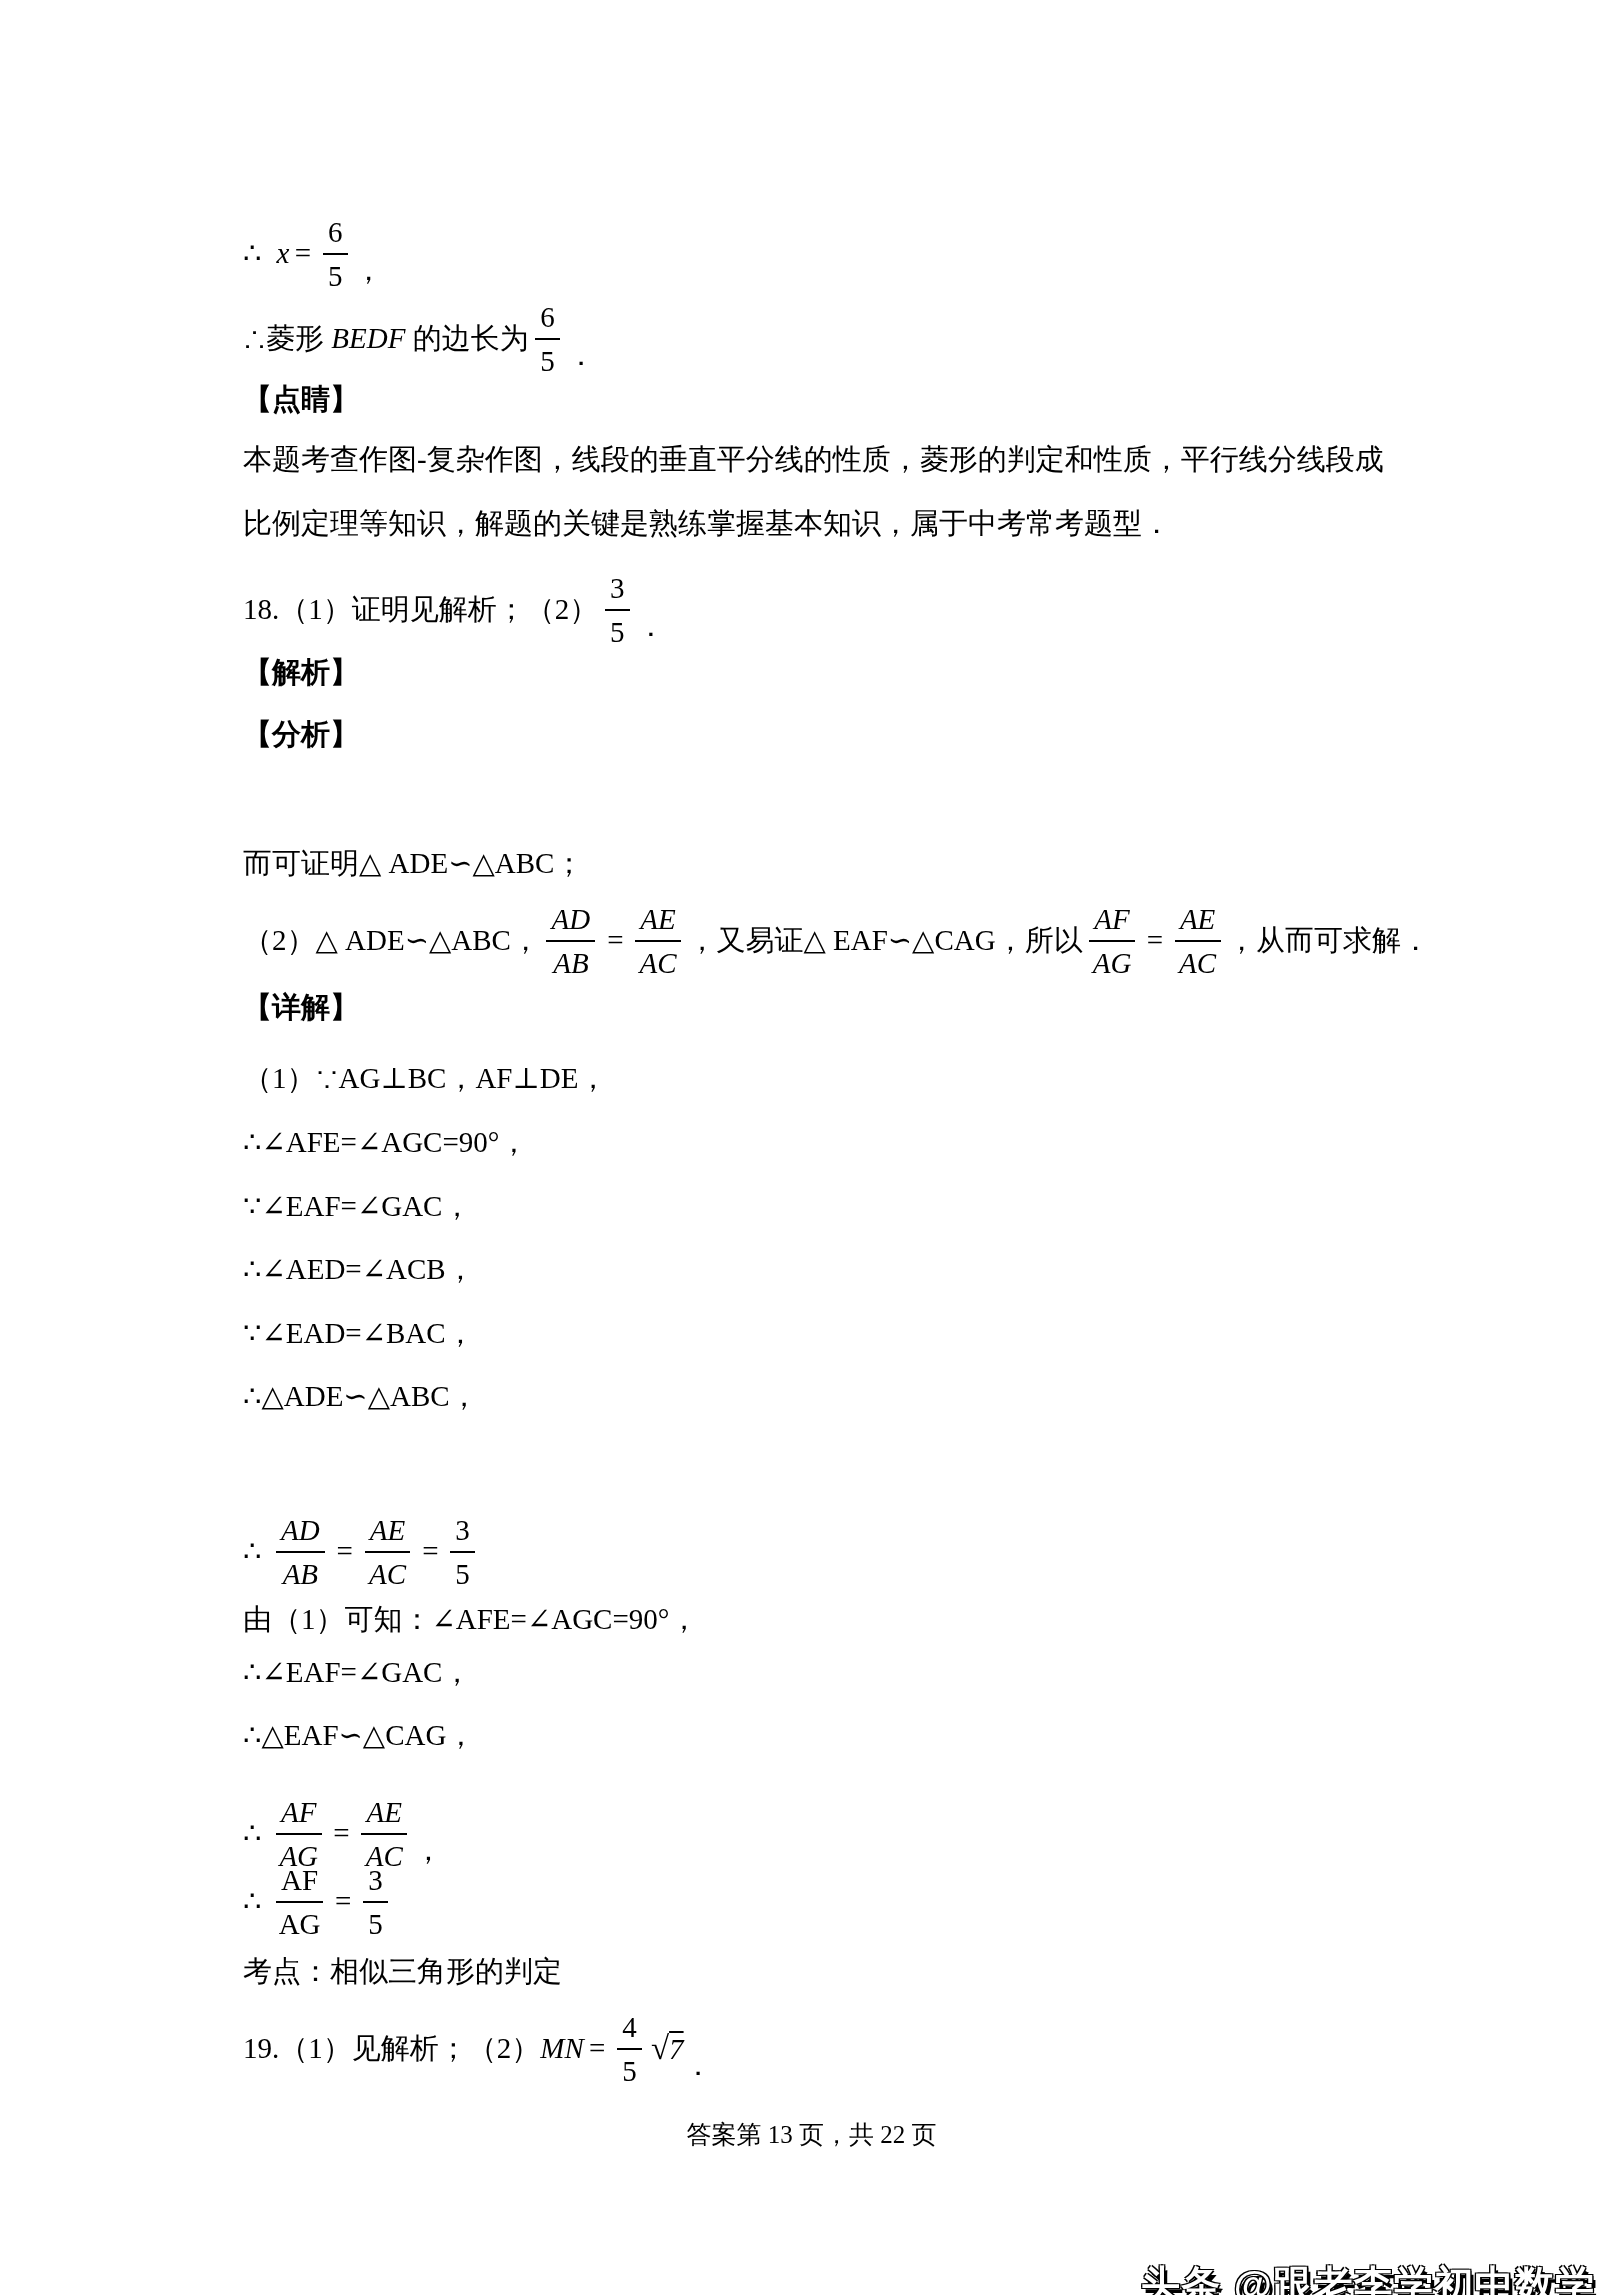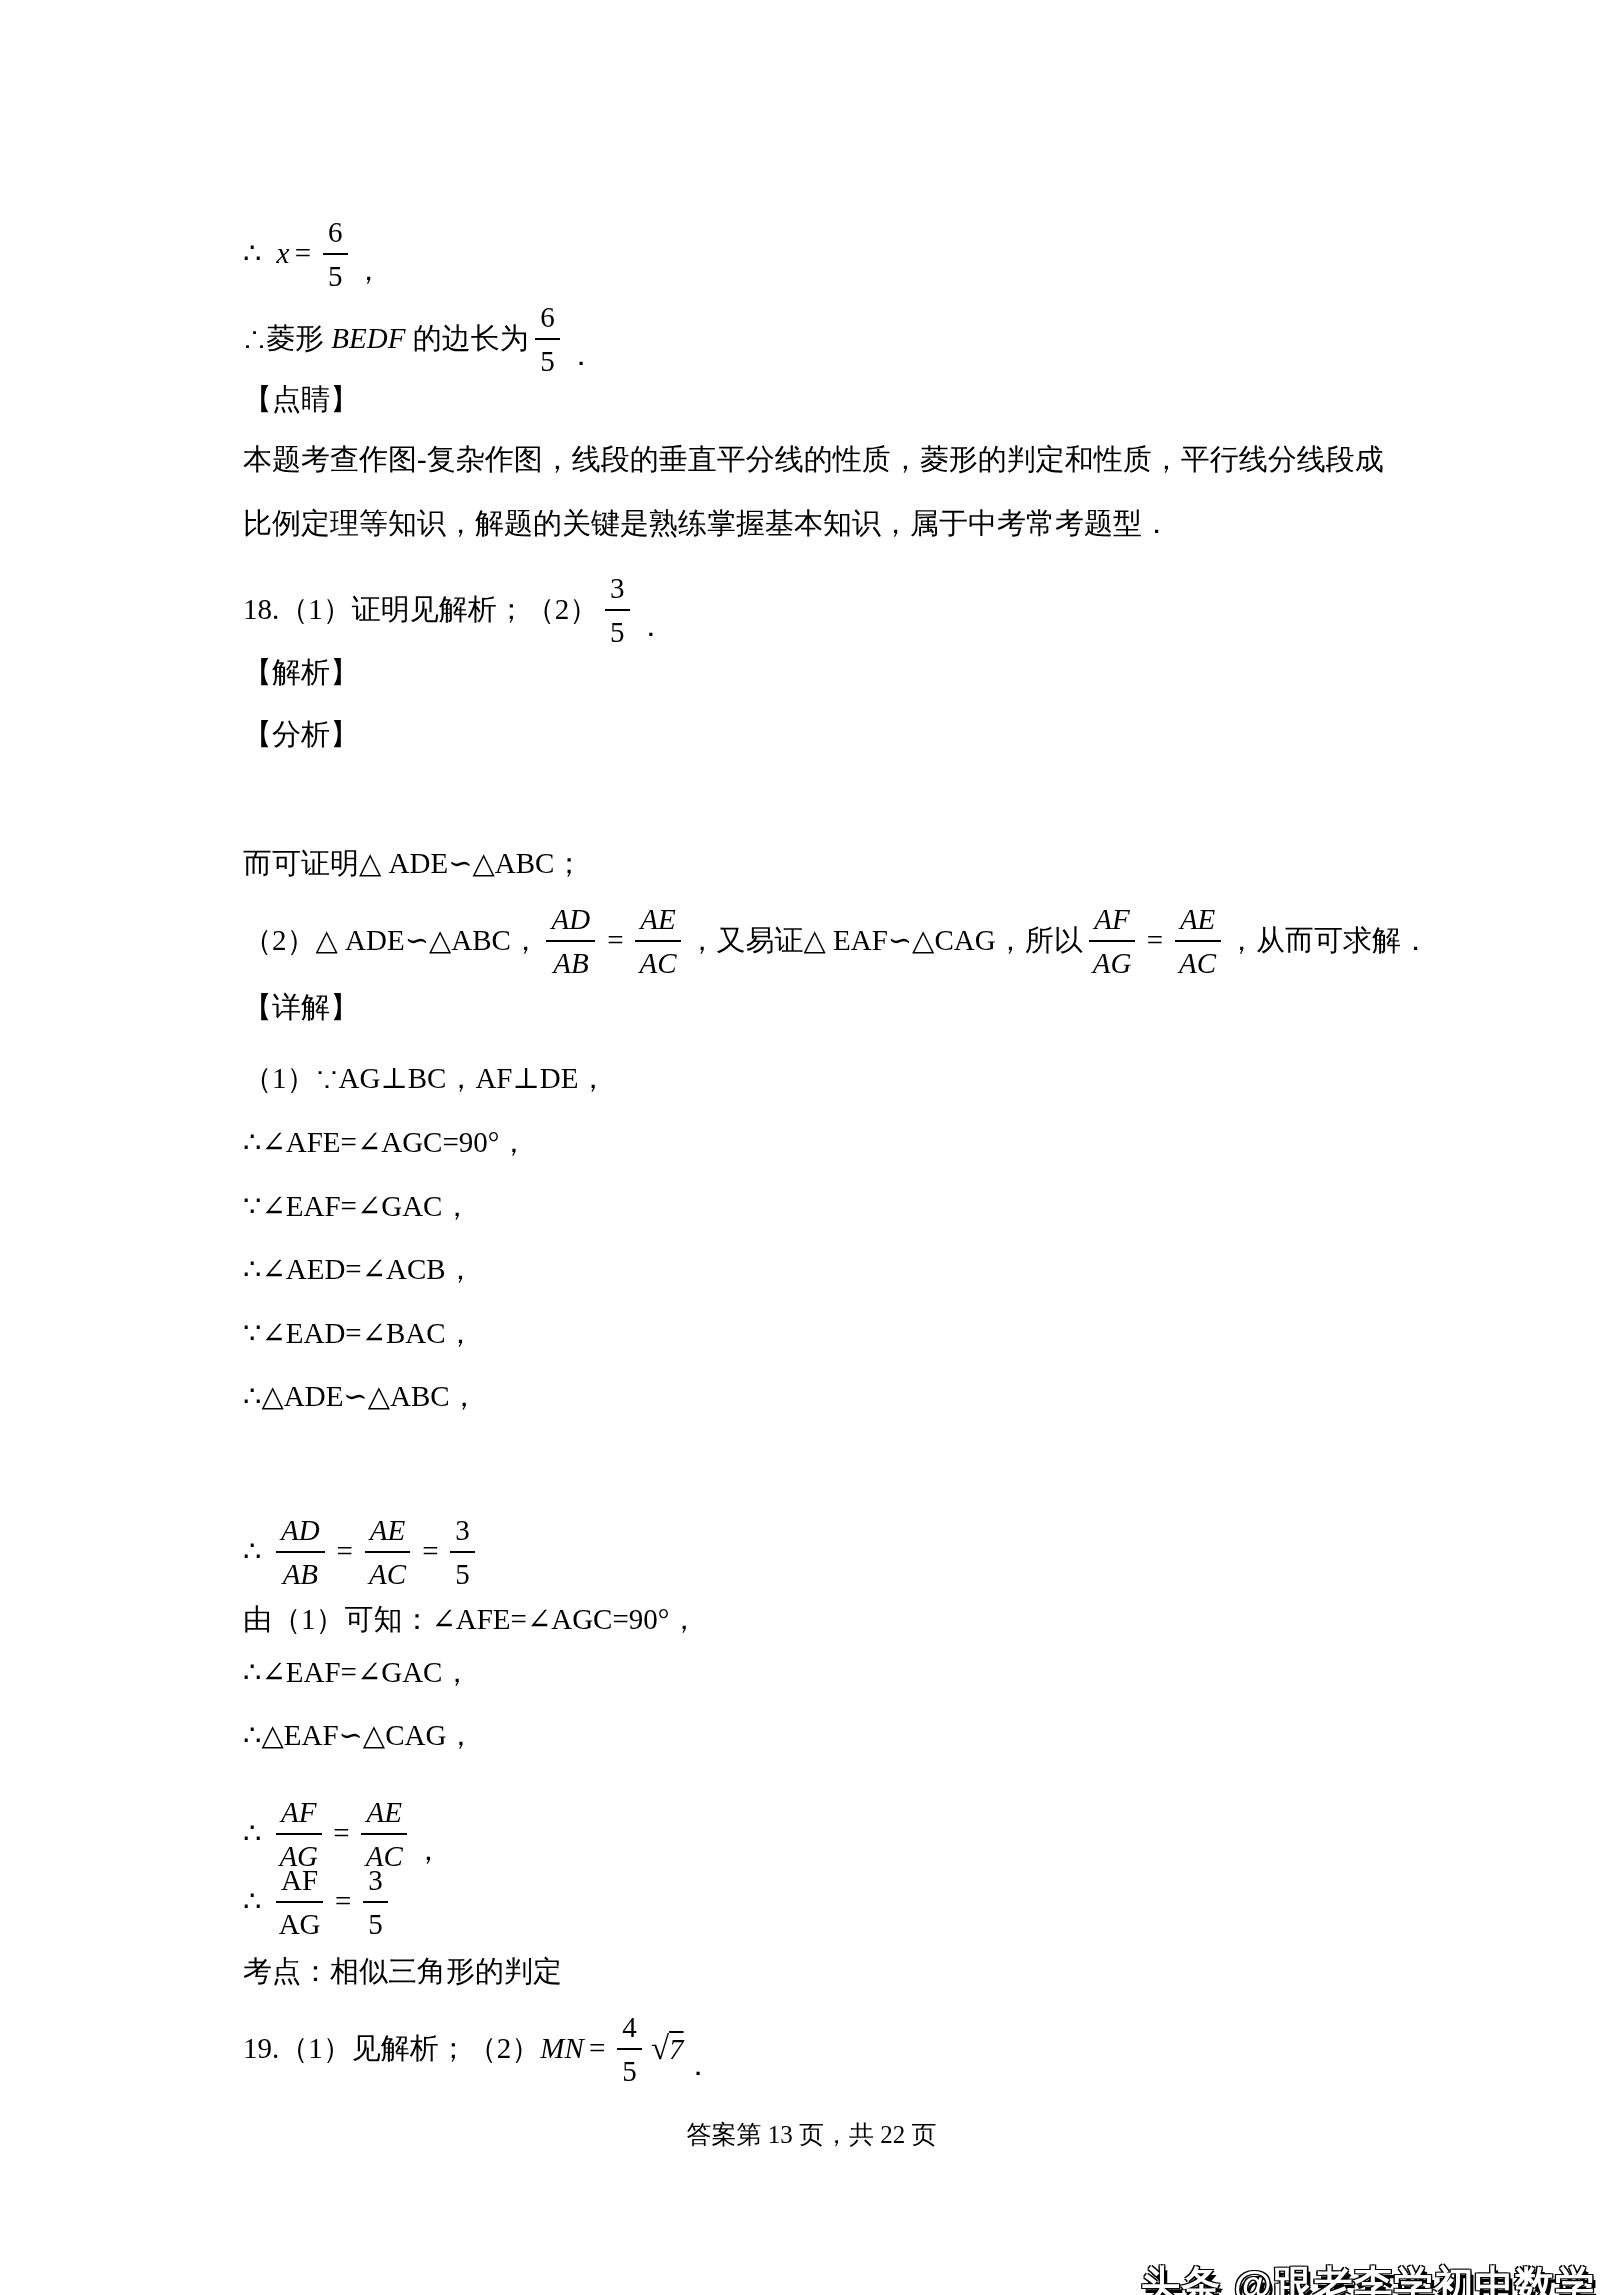--- a/index.html
+++ b/index.html
@@ -16,21 +16,21 @@
     left:243px;
     display:flex;
     align-items:center;
     white-space:pre;
     font-size:29px;
     line-height:1.2;
   }
   .line.text{height:39px;}
   .line.tall{height:85px;}
   .line.taller{height:95px;justify-content:space-between;}
-  .bold{font-weight:normal;}
+  .bold{font-weight:bold;}
   .it{font-style:italic;font-family:"Liberation Serif","DejaVu Serif",serif;}
   .frac{
     display:inline-flex;
     flex-direction:column;
     align-items:center;
     margin:0 6.5px;
     text-align:center;
     line-height:1;
   }
   .frac .num{padding:1.3px 5.2px 6.5px;border-bottom:2.6px solid #000;}

